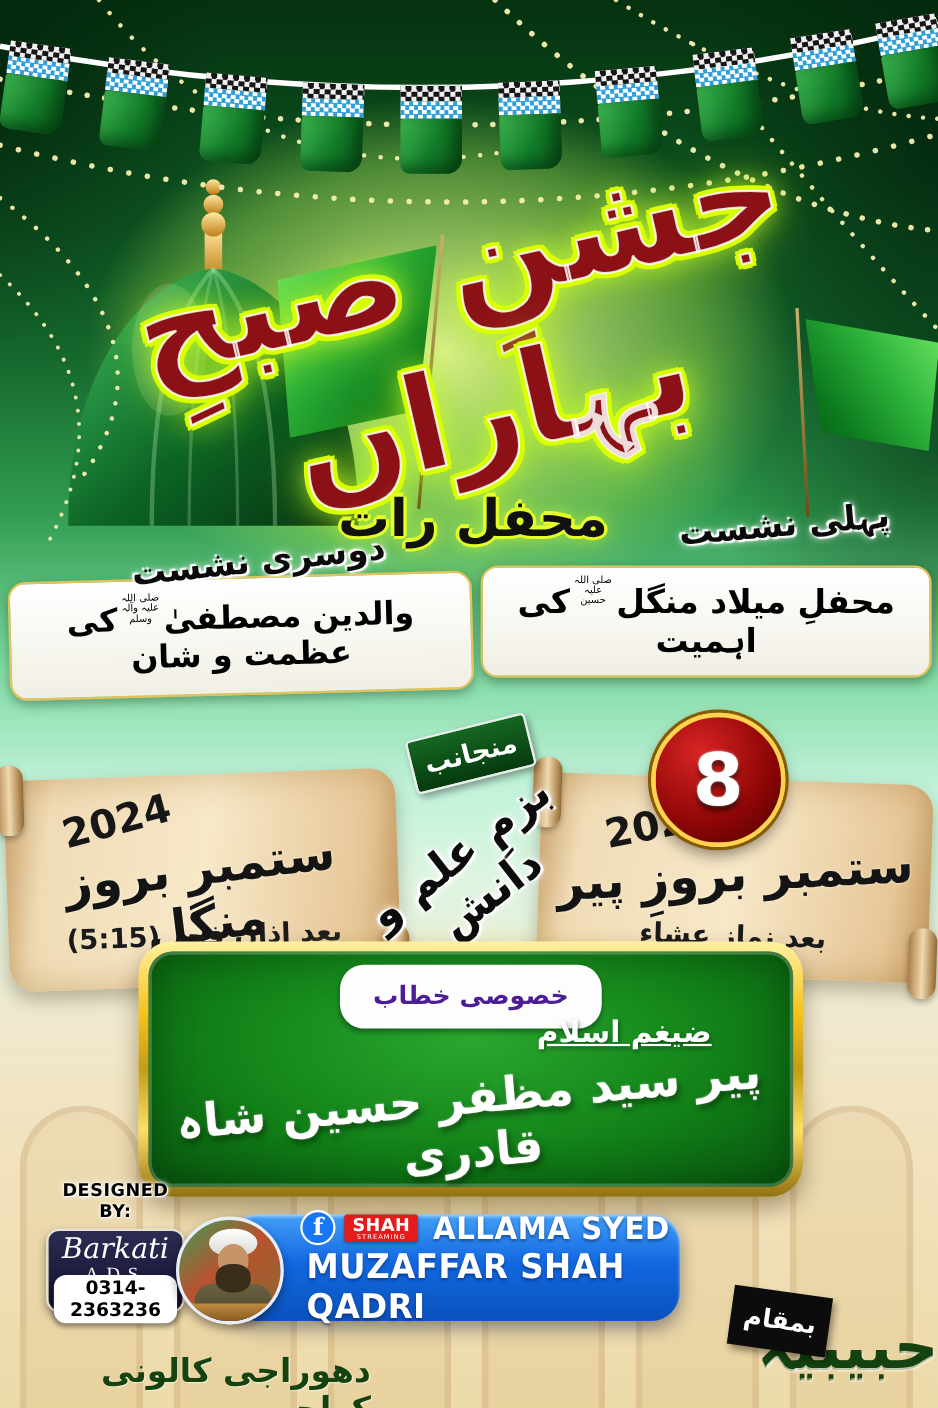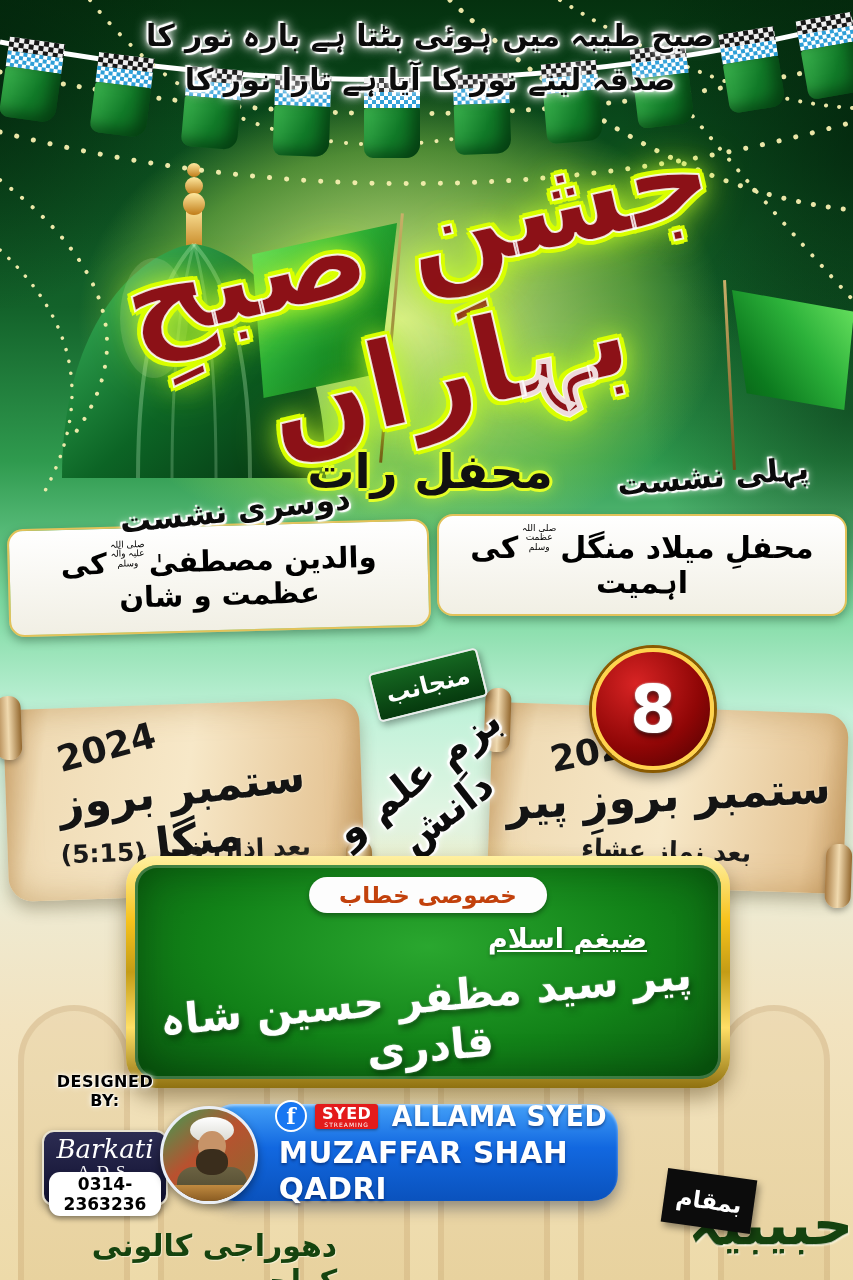--- a/index.html
+++ b/index.html
@@ -94,33 +94,33 @@
   .banner-glow { position:absolute; left:96px; top:830px; width:664px; height:290px; z-index:4;
     background:radial-gradient(ellipse, rgba(255,235,130,.75), transparent 70%); }
   .banner-frame { position:absolute; left:126px; top:856px; width:604px; height:232px; z-index:5;
     border-radius:30px; padding:9px;
     background:linear-gradient(180deg,#fff0a0,#f6c21c 28%,#c49c16 50%,#ffdf66 74%,#8f7110);
     box-shadow:0 10px 20px rgba(60,40,0,.4); }
   .banner-inner { width:100%; height:100%; border-radius:22px; position:relative; overflow:hidden;
     background:radial-gradient(ellipse at 50% 38%, #2aa72f, #128218 55%, #0a5c10 92%);
     box-shadow:inset 0 0 0 3px rgba(255,255,255,.22), inset 0 0 40px rgba(0,40,0,.45); }
   .sp-pill { position:absolute; top:12px; left:50%; transform:translateX(-50%);
-    background:#fdfdfd; color:#c2410c; font-size:23px; font-weight:bold; direction:rtl;
-    padding:5px 30px; border-radius:22px; letter-spacing:1px; white-space:nowrap;
+    background:#fdfdfd; color:#4c1d95; font-size:23px; font-weight:bold; direction:rtl;
+    padding:16px 30px; border-radius:22px; letter-spacing:1px; white-space:nowrap;
     box-shadow:0 3px 5px rgba(0,0,0,.35); }
   .sp-hon { position:absolute; top:58px; right:74px; color:#fff; font-size:27px; font-weight:bold;
     direction:rtl; text-shadow:1px 2px 4px rgba(0,0,0,.45);text-decoration:underline; }
   .sp-name { position:absolute; top:108px; left:0; width:100%; text-align:center; direction:rtl;
     color:#fff; font-size:42px; font-weight:bold; transform:rotate(-5deg);
     text-shadow:2px 4px 6px rgba(0,30,0,.55), 0 0 2px rgba(255,255,255,.6); }
   
   .designed { position:absolute; left:16px; top:1072px; width:152px; z-index:6; text-align:center;padding-left:26px; }
   .d-label { font-size:16px; font-weight:bold; color:#000; letter-spacing:.5px;
     text-shadow:0 0 3px #fff, 0 0 6px #fff, 1px 1px 0 #fff; }
-  .d-card { margin-top:20px; background:linear-gradient(180deg,#2c2c52,#101030);
+  .d-card { margin-top:7px; background:linear-gradient(180deg,#2c2c52,#101030);
     border:2px solid #e8e2d0; border-radius:12px; padding:3px 6px 22px; color:#fff;
     box-shadow:0 4px 8px rgba(0,0,0,.4); position:relative; }
   .d-brand { font-family:"DejaVu Serif", serif; font-style:italic; font-size:26px; line-height:1.1; }
   .d-sub   { font-family:Liberation Serif, serif; font-size:17px; letter-spacing:7px; margin-top:-2px; }
   .d-phone { position:absolute; left:5px; right:5px; bottom:-12px; background:#fff; border-radius:11px;
     font-size:17px; font-weight:bold; color:#000; padding:2px 0; box-shadow:0 3px 5px rgba(0,0,0,.4); }
   
   .live-bar { position:absolute; left:208px; top:1104px; width:410px; height:97px; z-index:5;
     border-radius:26px; background:linear-gradient(180deg,#43a0f8,#1268e0 45%,#0a52bd);
     box-shadow:0 7px 15px rgba(0,20,60,.4), inset 0 2px 3px rgba(255,255,255,.55);
@@ -269,32 +269,28 @@
       <div class="chk"></div>
       <div class="dots"></div>
       <div class="cloth"></div>
     </div>
   <div class="bflag" style="left:802px; top:16px; transform:rotate(-10deg)">
       <div class="chk"></div>
       <div class="dots"></div>
       <div class="cloth"></div>
     </div>
 
-  <div class="poetry">
-    <div>صبح طیبہ میں ہوئی بٹتا ہے بارہ نور کا</div>
-    <div>صدقہ لینے نور کا آیا ہے تارا نور کا</div>
-  </div>
 
   <div class="title-main">جشنِ صبحِ بہاراں</div>
   <div class="title-sub">محفل رات</div>
 
   <div class="s-label" style="left:588px; top:458px; width:250px; transform:rotate(-5deg);">پہلی نشست</div>
   <div class="s-box" style="left:437px; top:514px; width:410px; height:102px; font-size:30px;">
     <div>
-      <span>محفلِ میلاد منگل</span><span class="hon">صلی اللہ عظمت وسلم</span><span>کی اہمیت</span>
+      <span>محفلِ میلاد منگل</span><span class="hon">صلی اللہ علیہ حسین</span><span>کی اہمیت</span>
     </div>
   </div>
 
   <div class="s-label" style="left:90px; top:492px; width:290px; transform:rotate(-6deg);">دوسری نشست</div>
   <div class="s-box" style="left:8px; top:524px; width:422px; height:108px; font-size:29px; transform:rotate(-1.5deg);">
     <div>
       <span>والدین مصطفیٰ</span><span class="hon">صلی اللہ علیہ وآلہ وسلم</span><span>کی عظمت و شان</span>
     </div>
   </div>
 
@@ -329,21 +325,21 @@
       <div class="d-brand">Barkati</div>
       <div class="d-sub">ADS</div>
       <div class="d-phone">0314-2363236</div>
     </div>
   </div>
 
   <div class="live-bar">
     <div class="lb-row">
       <div class="fb-icon">f</div>
       <div class="live-badge">
-        <div class="live-word">SYED</div>
+        <div class="live-word">SHAH</div>
         <div class="streaming-word">STREAMING</div>
       </div>
       <div class="lb-line1">ALLAMA SYED</div>
     </div>
     <div class="lb-line2">MUZAFFAR SHAH QADRI</div>
   </div>
   <div class="live-photo">
     <div class="ph-body"></div>
     <div class="ph-desk"></div>
     <div class="ph-turban"></div>

